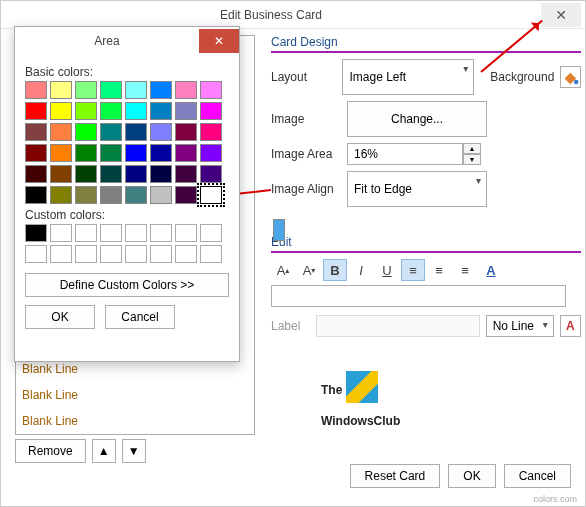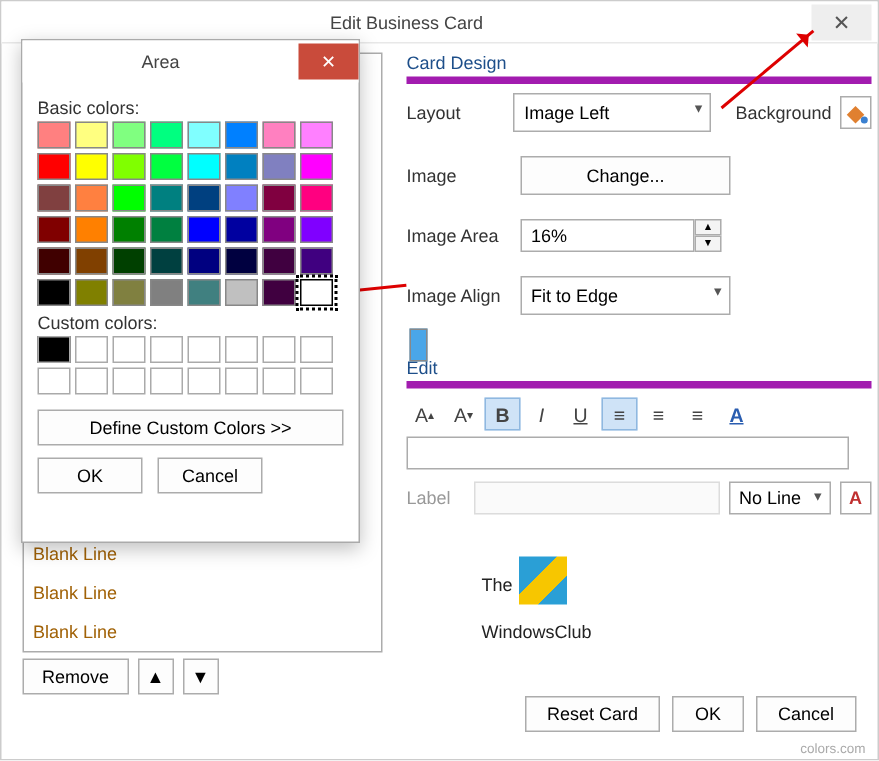--- a/index.html
+++ b/index.html
@@ -6,24 +6,24 @@
 body { margin: 0; background: #fff; width: 586px; height: 507px; position: relative; overflow: hidden; }
 
 
 .main-dialog { position: absolute; left: 0; top: 0; width: 586px; height: 507px; background: #fff; border: 1px solid #ccc; }
 .titlebar { height: 28px; background: #fff; display: flex; align-items: center; border-bottom: 1px solid #e8e8e8; }
 .titlebar .title { flex: 1; text-align: center; color: #444; }
 .titlebar .close { width: 40px; height: 24px; background: #eee; margin-right: 4px; display: flex; align-items: center; justify-content: center; color: #555; font-size: 14px; cursor: pointer; }
 
 
 .right-panel { position: absolute; left: 270px; top: 34px; width: 310px; }
-.section-header { color: #1e4f8a; border-bottom: 5px solid #a21caf; padding-bottom: 2px; margin-bottom: 6px; }
-.row { display: flex; align-items: center; margin-bottom: 16px; gap: 6px; }
+.section-header { color: #1e4f8a; border-bottom: 2px solid #a21caf; padding-bottom: 2px; margin-bottom: 6px; }
+.row { display: flex; align-items: center; margin-bottom: 6px; gap: 6px; }
 .lbl { width: 70px; color: #333; }
-.select, .txt, .btn { border: 1px solid #acacac; background: #fff; height: 26px; padding: 0 6px; display: flex; align-items: center; }
+.select, .txt, .btn { border: 1px solid #acacac; background: #fff; height: 36px; padding: 0 6px; display: flex; align-items: center; }
 .select { position: relative; }
 .select::after { content: "▾"; position: absolute; right: 5px; top: 3px; color: #555; font-size: 10px; }
 .layout-sel { width: 140px; }
 .bg-lbl { margin-left: 10px; color: #333; }
 .bg-btn { width: 22px; height: 22px; border: 1px solid #acacac; background: #fff; display: flex; align-items: center; justify-content: center; cursor: pointer; }
 .change-btn { width: 140px; justify-content: center; cursor: pointer; background: #fdfdfd; }
 .spin { display: flex; }
 .spin .val { border: 1px solid #acacac; width: 116px; height: 22px; padding: 0 6px; display: flex; align-items: center; }
 .spin .arrows { display: flex; flex-direction: column; }
 .spin .arrows div { border: 1px solid #acacac; width: 18px; height: 11px; font-size: 7px; display: flex; align-items: center; justify-content: center; background: #f4f4f4; cursor: pointer; }
@@ -75,21 +75,21 @@
 .arrow.a1 { left: 234px; top: 190px; width: 36px; height: 2px; background: #d00; transform: rotate(-6deg); }
 .arrow.a1::before { content: ""; position: absolute; left: -8px; top: -5px; border: 6px solid transparent; border-right-color: #d00; }
 .arrow.a2 { left: 480px; top: 70px; width: 80px; height: 2px; background: #d00; transform: rotate(-40deg); transform-origin: left center; }
 .arrow.a2::after { content: ""; position: absolute; right: -2px; top: -5px; border: 6px solid transparent; border-left-color: #d00; }
 
 
 .bottom-btns { position: absolute; right: 14px; bottom: 18px; display: flex; gap: 8px; }
 .bottom-btns .b { height: 24px; padding: 0 14px; border: 1px solid #acacac; background: #fdfdfd; display: flex; align-items: center; justify-content: center; cursor: pointer; }
 
 
-.logo { position: absolute; left: 320px; top: 370px; font-size: 26px; font-weight: 400; color: #222; line-height: 1.05; }
+.logo { position: absolute; left: 320px; top: 370px; font-size: 26px; font-weight: 700; color: #222; line-height: 1.05; }
 .logo .sq { display: inline-block; width: 32px; height: 32px; background: linear-gradient(135deg,#2a9fd6 40%,#f7c600 40% 70%,#2a9fd6 70%); vertical-align: middle; margin-left: 4px; }
 .footer-txt { position: absolute; right: 8px; bottom: 2px; font-size: 9px; color: #aaa; }
 </style>
 </head>
 <body>
 
 <div class="main-dialog">
   <div class="titlebar">
     <div class="title">Edit Business Card</div>
     <div class="close">✕</div>

